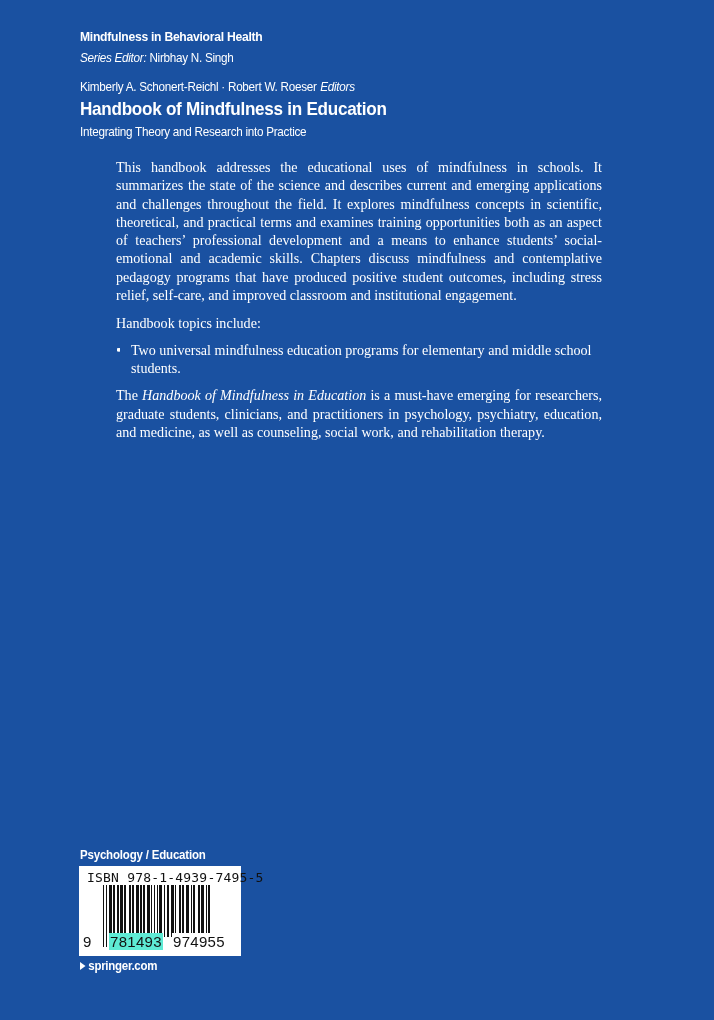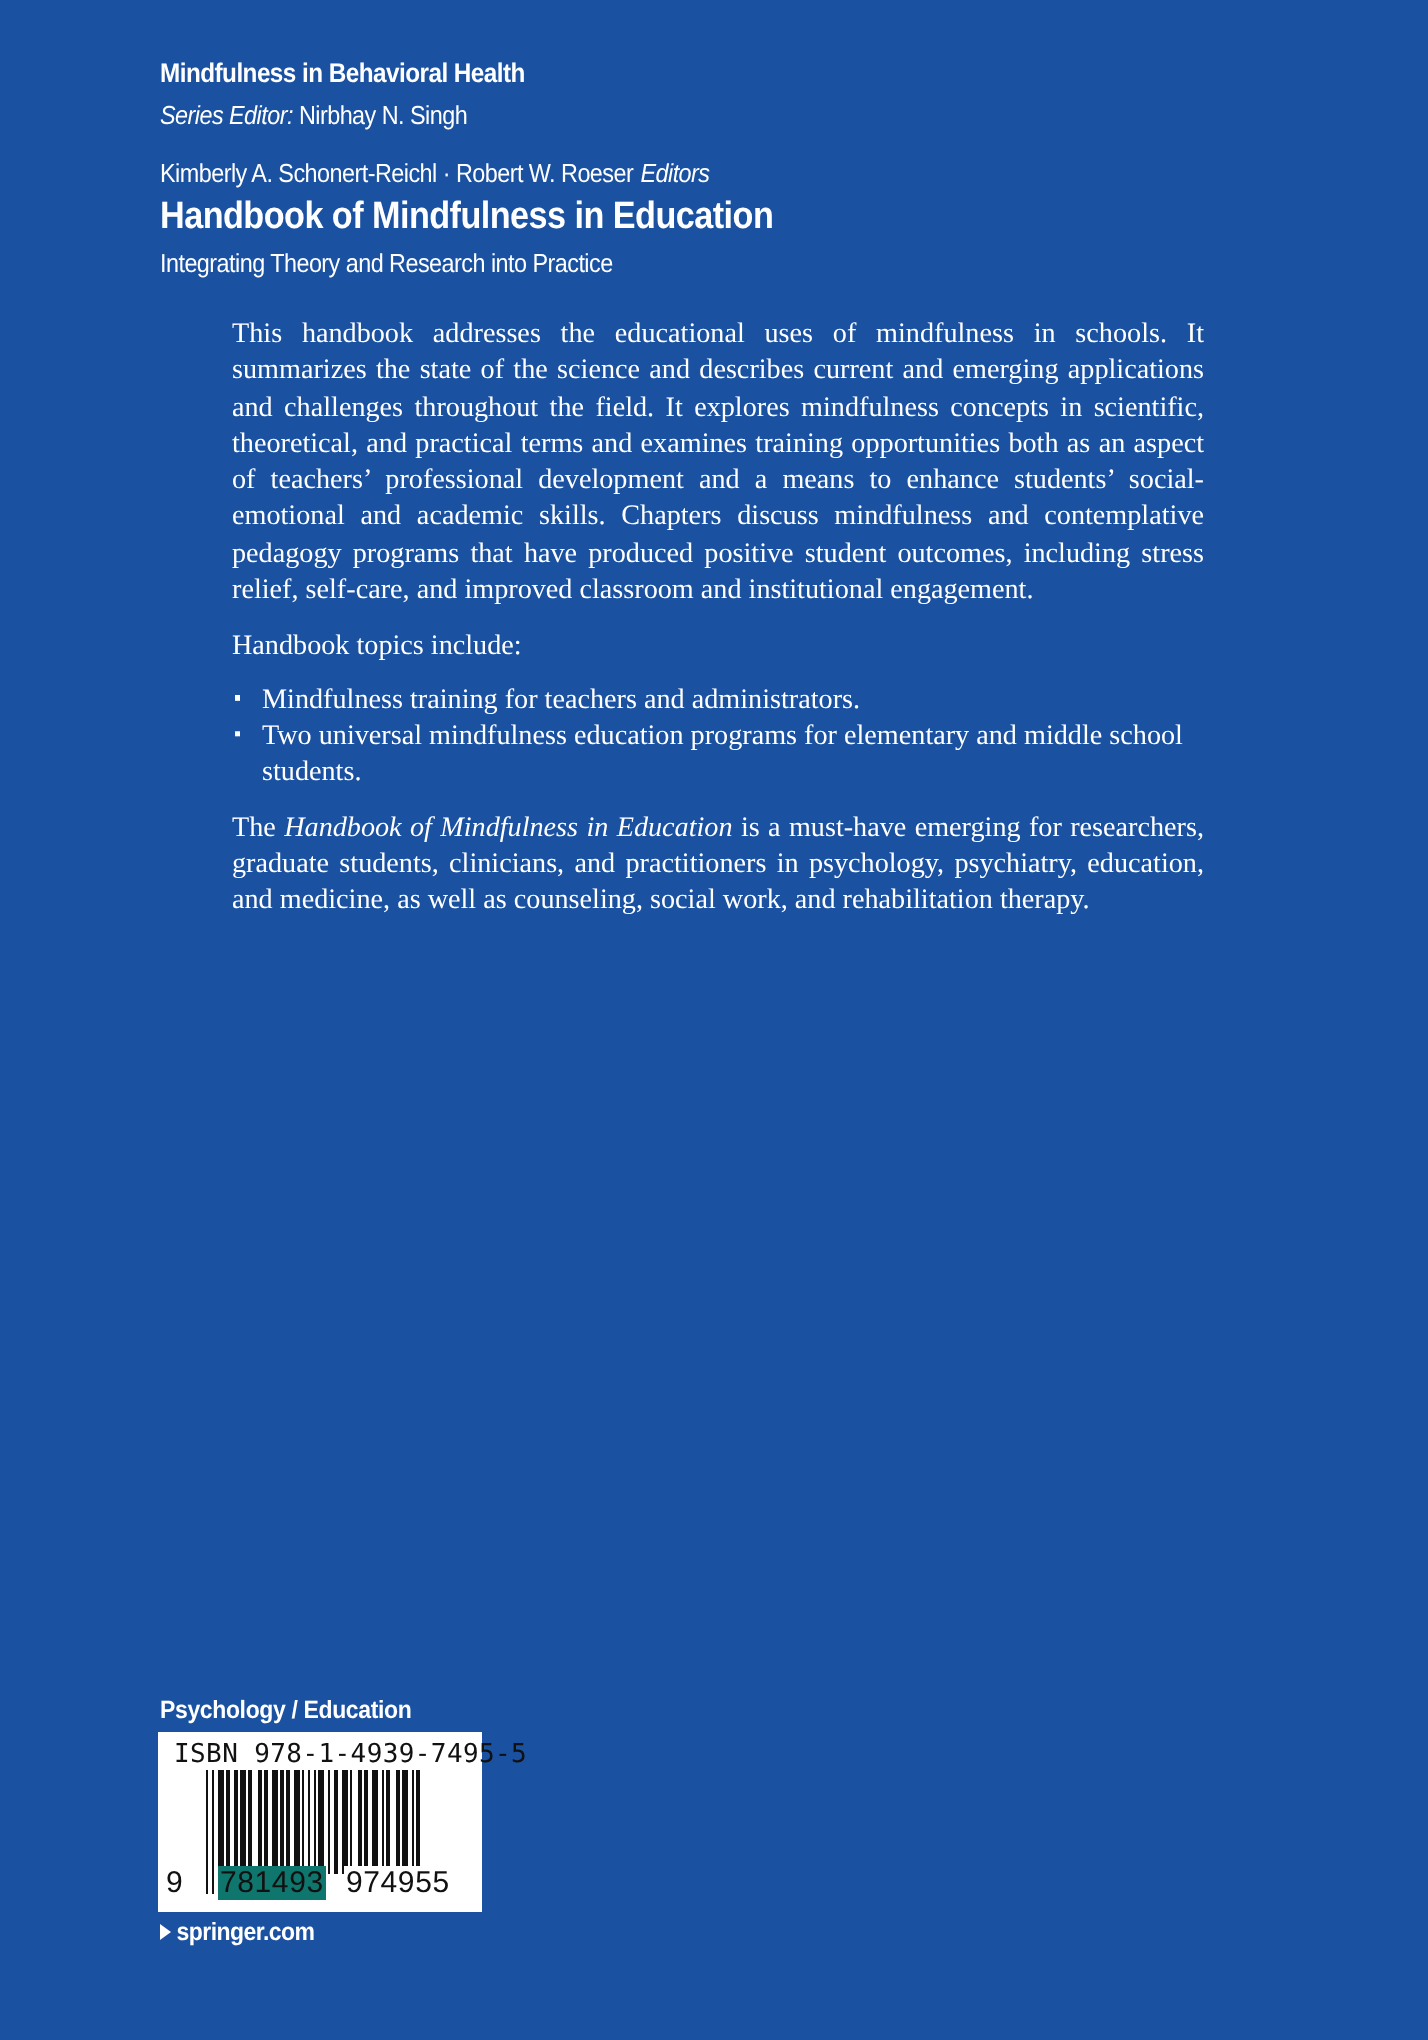--- a/index.html
+++ b/index.html
@@ -83,21 +83,21 @@
   }
   .bars span { display: block; background: #111; height: 52px; }
   .bars span.g { background: transparent; }
   .bars span.long { height: 62px; }
   .barcode-digits {
     position: absolute; left: 2px; top: 67px; width: 158px;
     font-family: "Liberation Sans", "DejaVu Sans", sans-serif;
     font-size: 15px; line-height: 17px; white-space: nowrap;
   }
   .barcode-digits .lead { position: absolute; left: 2px; top: 0; }
-  .barcode-digits .grp1 { position: absolute; left: 28px; top: 0; background: #0f766e; padding: 0 1px; letter-spacing: 0.3px; }
+  .barcode-digits .grp1 { position: absolute; left: 28px; top: 0; background: #5eead4; padding: 0 1px; letter-spacing: 0.3px; }
   .barcode-digits .grp2 { position: absolute; left: 91px; top: 0; background: #fff; padding: 0 1px; letter-spacing: 0.3px; }
 
   .springer {
     position: absolute; left: 80px; top: 959px;
     font-size: 12.5px; font-weight: bold; letter-spacing: -0.3px;
     display: flex; align-items: center;
     transform: scaleX(0.92); transform-origin: left;
   }
   .springer .tri {
     width: 0; height: 0;
@@ -122,21 +122,21 @@
 <div class="book-subtitle sans">Integrating Theory and Research into Practice</div>
 
 <div class="body-text serif">
   <p>This handbook addresses the educational uses of mindfulness in schools. It summarizes the state of the science and describes current and emerging applications and challenges throughout the field. It explores mindfulness concepts in scientific, theoretical, and practical terms and examines training opportunities both as an aspect of teachers’ pro­fessional development and a means to enhance students’ social-emotional and academic skills. Chapters discuss mindfulness and contemplative pedagogy programs that have produced positive student outcomes, including stress relief, self-care, and improved classroom and institutional engagement.</p>
   <p class="featured-heading">Handbook topics include:</p>
   <ul class="topics">
     <li><span class="bullet">▪</span></li>
     <li><span class="bullet">▪</span></li>
     <li><span class="bullet">▪</span></li>
     <li><span class="bullet">▪</span></li>
-    <li><span class="bullet">▪</span><span>Mindfulness training for teachers and administrators.</span></li>
+    <li><span class="bullet">▪</span></li>
     <li><span class="bullet">▪</span><span>Two universal mindfulness education programs for elementary and middle school students.</span></li>
   </ul>
   <p class="closing"><span>The </span><i>Handbook of Mindfulness in Education</i><span> is a must-have emerging for researchers, graduate students, clinicians, and practitioners in psychology, psychiatry, education, and medicine, as well as counseling, social work, and rehabilitation therapy.</span></p>
 </div>
 
 <div class="subject sans">Psychology / Education</div>
 
 <div class="barcode-box">
   <div class="isbn-text">ISBN 978-1-4939-7495-5</div>
   <div class="bars">

